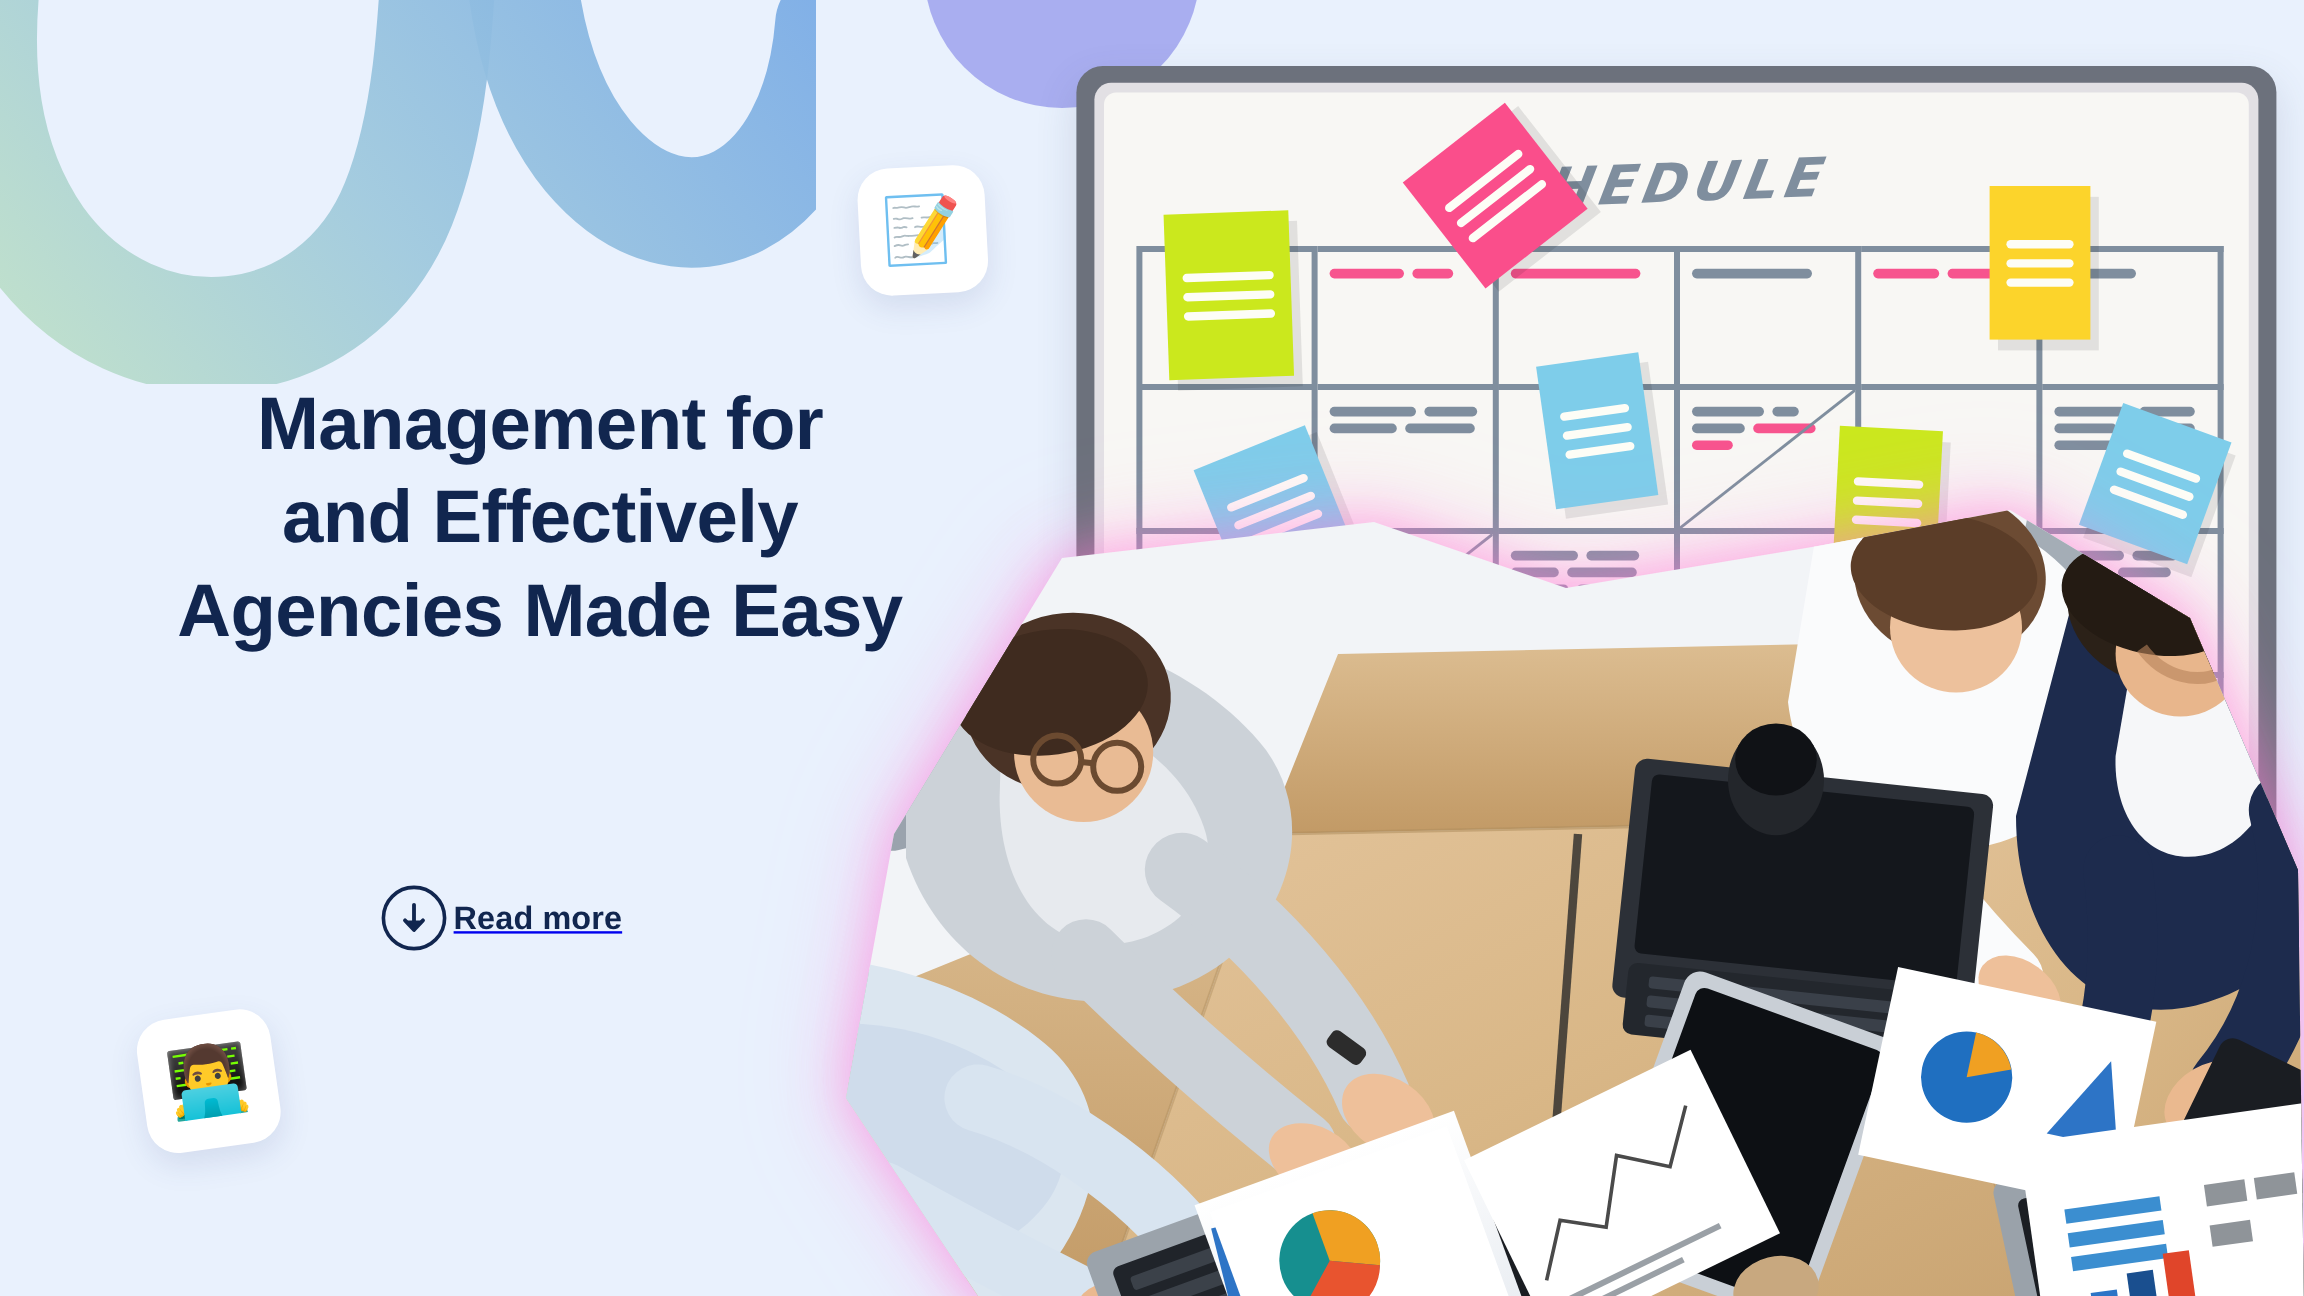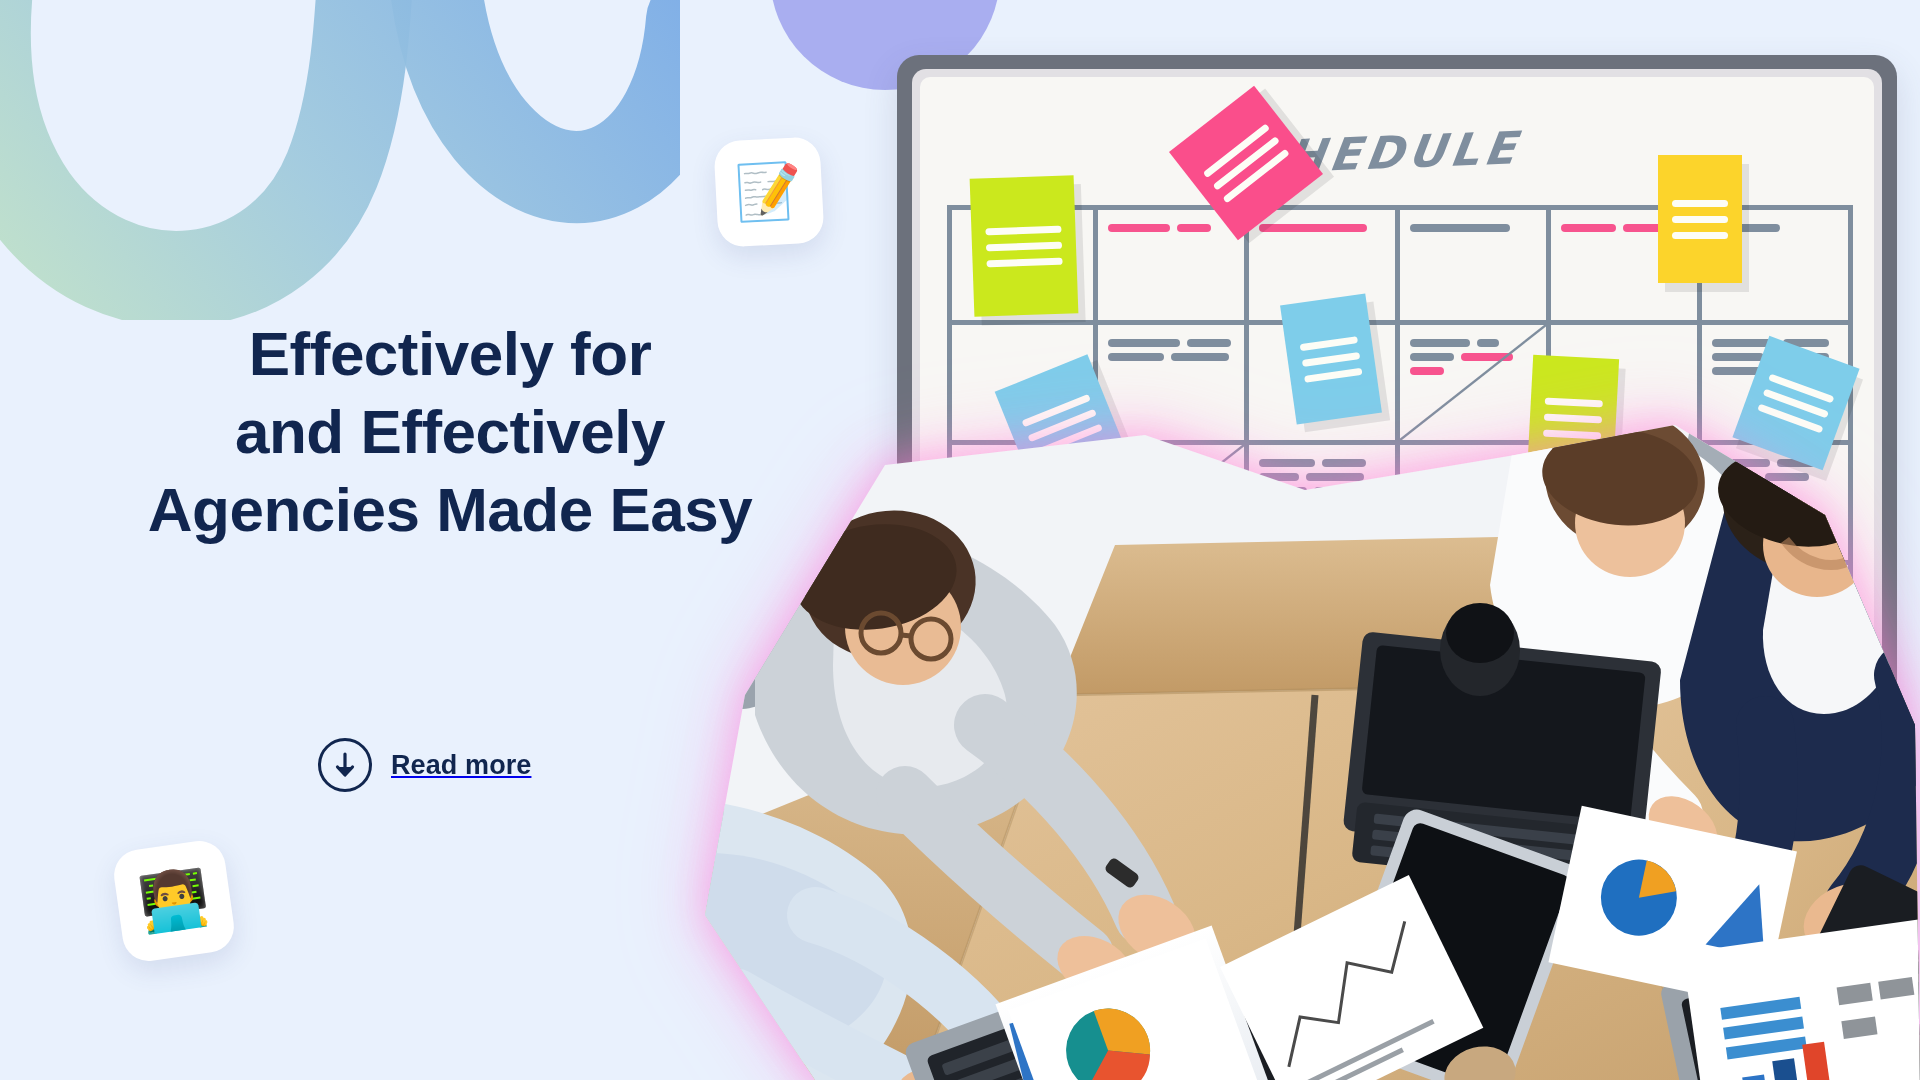--- a/index.html
+++ b/index.html
@@ -27,21 +27,21 @@
   #headline {
     position:absolute; left:70px; top:315px; width:760px;
     font-size:62px; line-height:1.26; font-weight:800;
     color:#11264f; letter-spacing:-0.5px;
     text-align:center;
   }
   #headline .hl-line { display:block; white-space:nowrap; }
 
   #read-more {
     position:absolute; left:318px; top:738px;
-    display:flex; align-items:center; gap:19px;
+    display:flex; align-items:center; gap:6px;
     cursor:pointer; user-select:none;
   }
   #read-more-icon {
     width:54px; height:54px; border-radius:50%;
     border:3px solid #11264f;
     display:flex; align-items:center; justify-content:center;
     flex:0 0 auto;
   }
   #read-more-label {
     font-size:27px; font-weight:700; color:#11264f; letter-spacing:0.1px;
@@ -151,21 +151,21 @@
       </linearGradient>
     </defs>
     <path d="M205 -60 C 110 180, 60 370, 150 500 C 235 618, 400 600, 452 470 C 505 338, 470 150, 520 10" stroke="url(#gSwoosh)" stroke-width="96" stroke-linecap="round" fill="none" opacity="0.93"></path>
     <path d="M600 -80 C 540 130, 528 330, 610 430 C 690 525, 800 470, 812 320" stroke="url(#gSwoosh)" stroke-width="92" stroke-linecap="round" fill="none" opacity="0.93"></path>
   </svg>
   <div id="deco-blob" class="bg-deco"></div>
 
   <div id="left-col">
 
     <h1 id="headline">
-      <span class="hl-line">Effectively for</span>
+      <span class="hl-line">Management for</span>
       <span class="hl-line">and Effectively</span>
       <span class="hl-line">Agencies Made Easy</span>
     </h1>
 
     <a id="read-more" href="#">
       <span id="read-more-icon">
         <svg width="26" height="28" viewBox="0 0 26 28" fill="none" aria-hidden="true">
           <path d="M13 3 L13 23" stroke="#11264f" stroke-width="3.2" stroke-linecap="round"></path>
           <path d="M5.5 16 L13 24 L20.5 16" stroke="#11264f" stroke-width="3.2" stroke-linecap="round" stroke-linejoin="round" fill="#11264f"></path>
         </svg>

